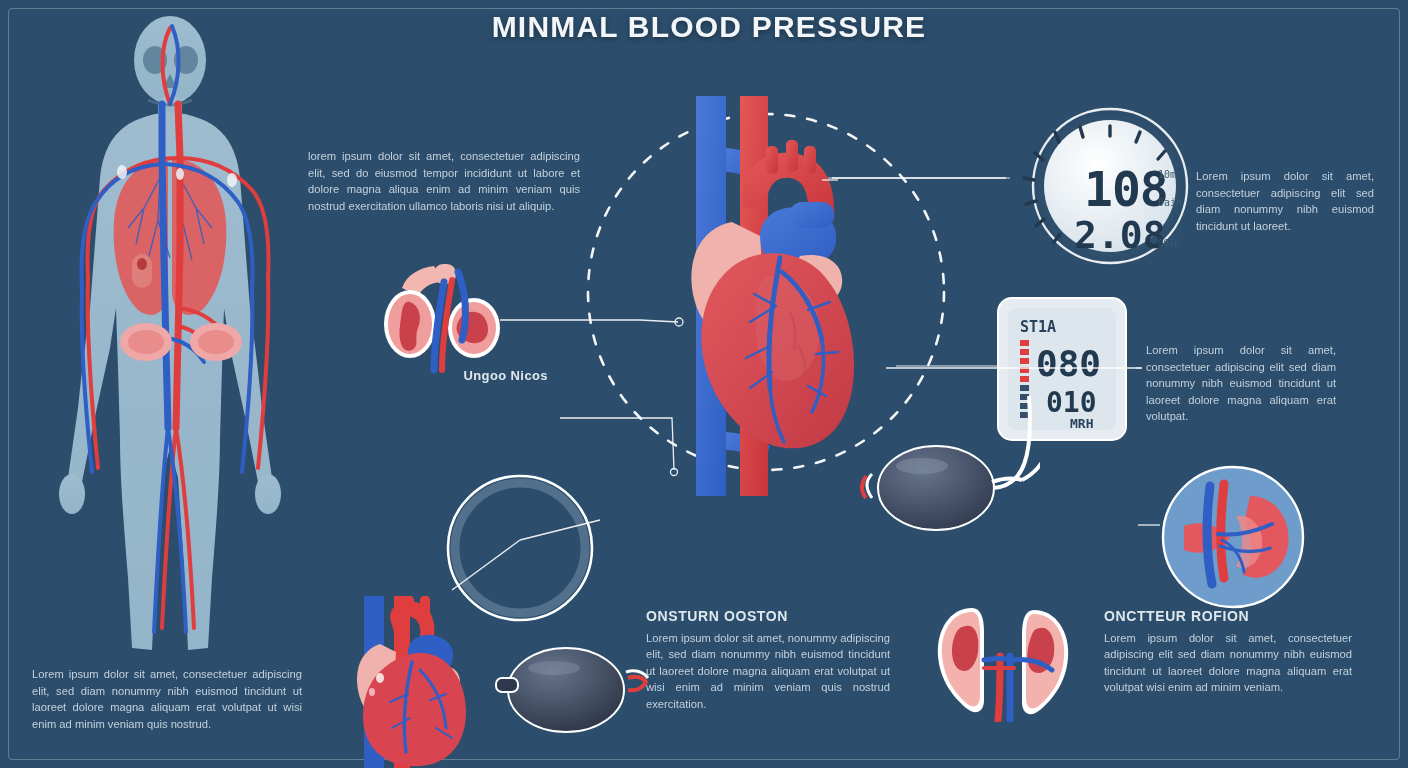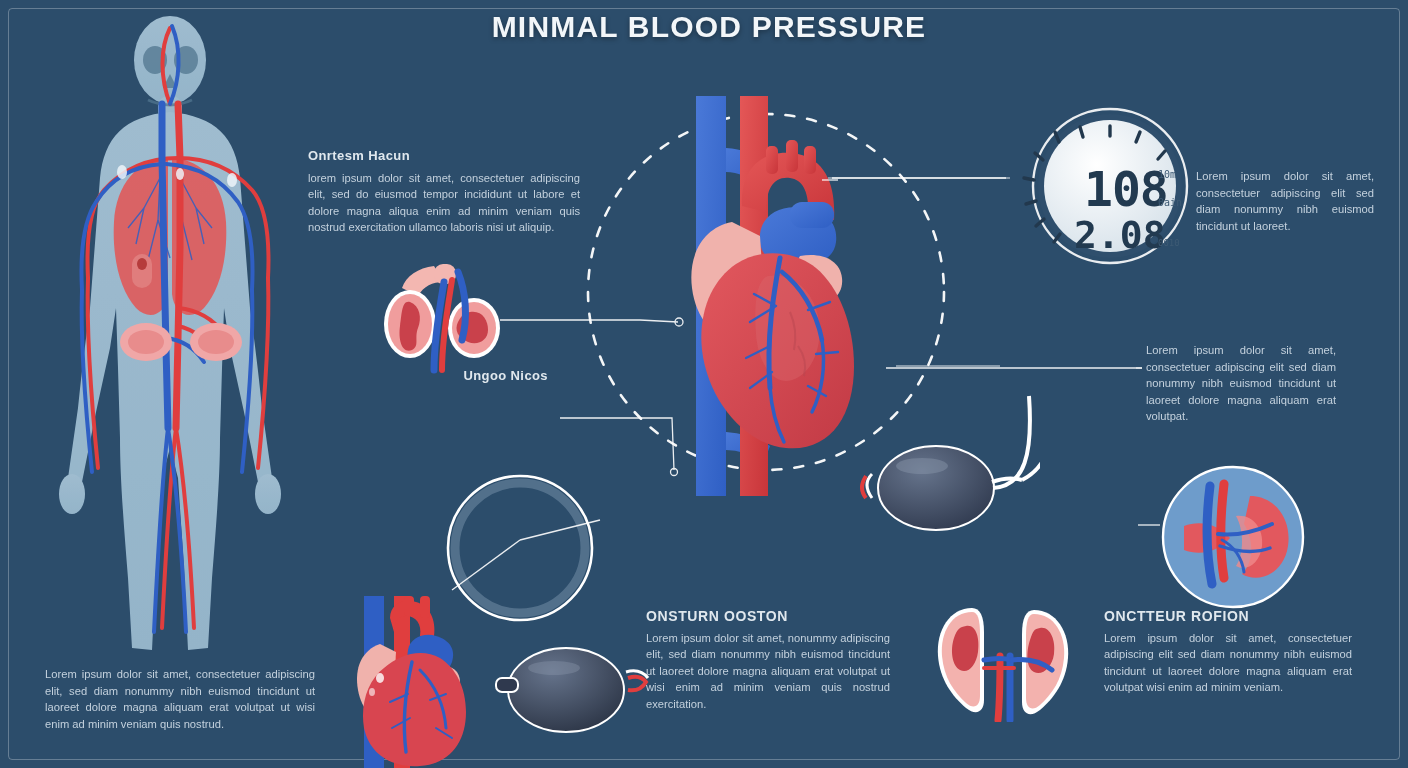--- a/index.html
+++ b/index.html
@@ -231,20 +231,41 @@
         <line x1="46" y1="136" x2="52" y2="128"></line>
       </g>
       <text class="seg" x="76" y="100" font-size="48" letter-spacing="-1">108</text>
       <text class="seg" x="66" y="142" font-size="38">2.08</text>
       <text class="lcd-label" x="150" y="72" font-size="10" fill="#3d5a74">10m</text>
       <text class="lcd-label" x="150" y="100" font-size="10" fill="#3d5a74">0ain</text>
       <text class="lcd-label" x="150" y="140" font-size="9" fill="#3d5a74">0010</text>
     </svg>
   </div>
 
+  <div class="monitor">
+    <svg width="132" height="146" viewBox="0 0 132 146">
+      <rect x="2" y="2" width="128" height="142" rx="14" fill="#e6ecf1" stroke="#ffffff" stroke-width="2"></rect>
+      <rect x="12" y="12" width="108" height="122" rx="9" fill="#dde6ed"></rect>
+      <text x="24" y="36" font-size="15" font-weight="bold" fill="#27425c" font-family="DejaVu Sans Mono, monospace">ST1A</text>
+      <g>
+        <rect x="24" y="44" width="9" height="6" fill="#e03e3e"></rect>
+        <rect x="24" y="53" width="9" height="6" fill="#e03e3e"></rect>
+        <rect x="24" y="62" width="9" height="6" fill="#e03e3e"></rect>
+        <rect x="24" y="71" width="9" height="6" fill="#e03e3e"></rect>
+        <rect x="24" y="80" width="9" height="6" fill="#e03e3e"></rect>
+        <rect x="24" y="89" width="9" height="6" fill="#36506c"></rect>
+        <rect x="24" y="98" width="9" height="6" fill="#36506c"></rect>
+        <rect x="24" y="107" width="9" height="6" fill="#36506c"></rect>
+        <rect x="24" y="116" width="9" height="6" fill="#36506c"></rect>
+      </g>
+      <text class="seg" x="40" y="80" font-size="36" fill="#22384d">080</text>
+      <text class="seg" x="50" y="116" font-size="28" fill="#22384d">010</text>
+      <text x="74" y="132" font-size="13" font-weight="bold" fill="#27425c" font-family="DejaVu Sans Mono, monospace">MRH</text>
+    </svg>
+  </div>
 
   <svg class="abs" style="left:860px;top:432px;" width="180" height="110" viewBox="0 0 180 110">
     <defs>
       <radialGradient id="bulbg" cx="38%" cy="30%" r="78%">
         <stop offset="0" stop-color="#66748c"></stop>
           <stop offset="1" stop-color="#2f394e"></stop>
       </radialGradient>
     </defs>
     <ellipse cx="76" cy="56" rx="58" ry="42" fill="url(#bulbg)" stroke="#ffffff" stroke-width="2"></ellipse>
     <ellipse cx="62" cy="34" rx="26" ry="8" fill="#8a96ab" opacity=".45"></ellipse>
@@ -346,37 +367,36 @@
       <path d="M600 520 L520 540"></path>
       <path d="M520 540 L452 590"></path>
     </g>
     <g stroke="#ffffff" stroke-width="1.2" fill="none" opacity=".85">
       <path d="M828 178 L1010 178"></path>
       <path d="M896 366 L1000 366"></path>
     </g>
   </svg>
 
   <div class="txtblk blurry" style="left:308px;top:148px;width:272px;">
-    <span class="h">Onrtesm Hacun</span>
     <p>lorem ipsum dolor sit amet, consectetuer adipiscing elit, sed do eiusmod tempor incididunt ut labore et dolore magna aliqua enim ad minim veniam quis nostrud exercitation ullamco laboris nisi ut aliquip.</p>
   </div>
 
   <div class="txtblk blurry" style="left:332px;top:368px;width:216px;text-align:left;">
     <span class="h" style="text-align:right;">Ungoo Nicos</span>
   </div>
 
   <div class="txtblk blurry" style="left:1196px;top:168px;width:178px;">
     <p>Lorem ipsum dolor sit amet, consectetuer adipiscing elit sed diam nonummy nibh euismod tincidunt ut laoreet.</p>
   </div>
 
   <div class="txtblk blurry" style="left:1146px;top:342px;width:190px;">
     <p>Lorem ipsum dolor sit amet, consectetuer adipiscing elit sed diam nonummy nibh euismod tincidunt ut laoreet dolore magna aliquam erat volutpat.</p>
   </div>
 
-  <div class="txtblk blurry" style="left:32px;top:666px;width:270px;margin-left:13px;">
+  <div class="txtblk blurry" style="left:32px;top:666px;width:270px;">
     <p>Lorem ipsum dolor sit amet, consectetuer adipiscing elit, sed diam nonummy nibh euismod tincidunt ut laoreet dolore magna aliquam erat volutpat ut wisi enim ad minim veniam quis nostrud.</p>
   </div>
 
   <div class="txtblk blurry" style="left:646px;top:608px;width:244px;">
     <span class="h caps">ONSTURN OOSTON</span>
     <p>Lorem ipsum dolor sit amet, nonummy adipiscing elit, sed diam nonummy nibh euismod tincidunt ut laoreet dolore magna aliquam erat volutpat ut wisi enim ad minim veniam quis nostrud exercitation.</p>
   </div>
 
   <div class="txtblk blurry" style="left:1104px;top:608px;width:248px;">
     <span class="h caps">ONCTTEUR ROFION</span>

